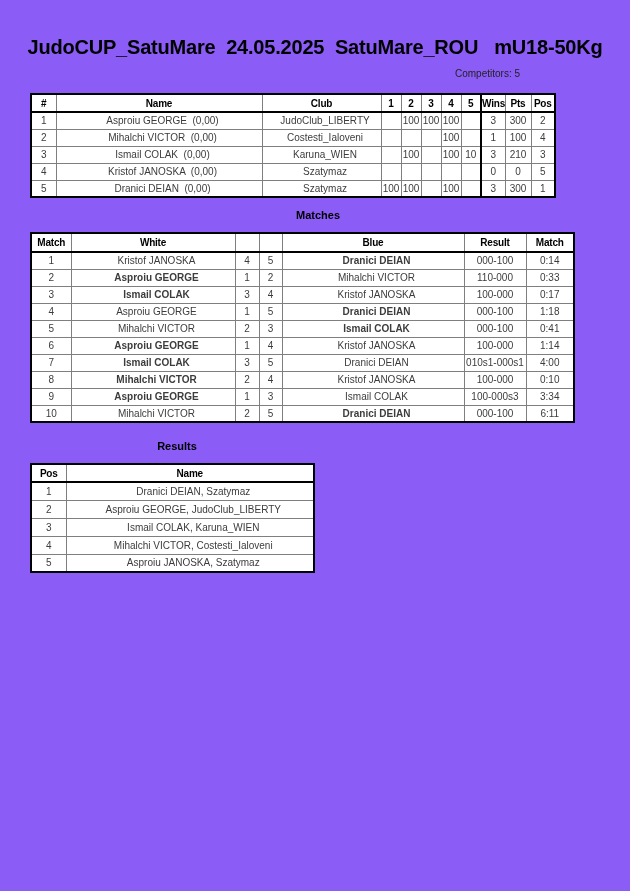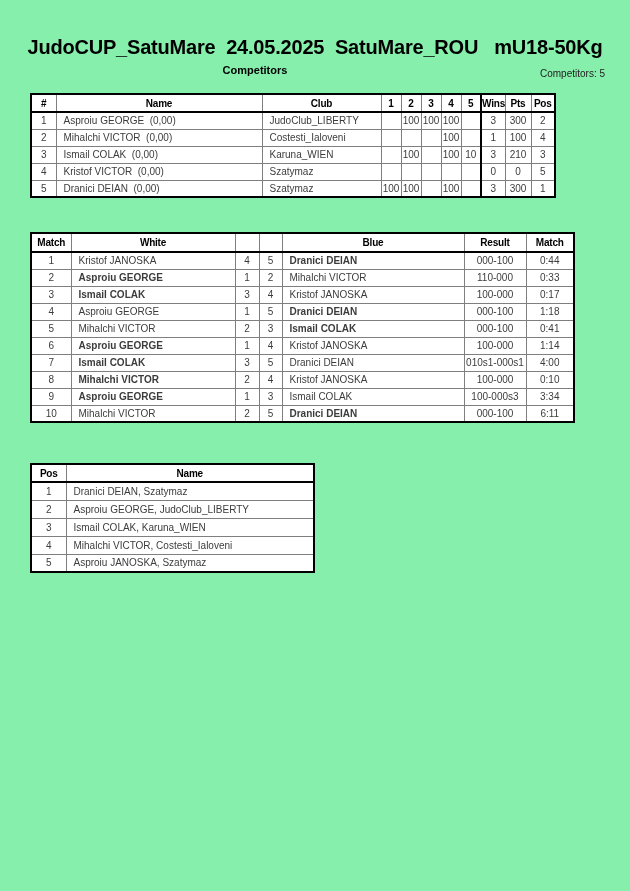--- a/index.html
+++ b/index.html
@@ -1,56 +1,55 @@
 <!DOCTYPE html>
 <html><head>
 <meta charset="utf-8">
 <style>
   * { margin:0; padding:0; box-sizing:border-box; }
   html,body { background:#fff; }
   body { font-family:"Liberation Sans","DejaVu Sans",sans-serif; }
-  #page { position:relative; width:630px; height:891px; background:#86efac; overflow:hidden; }
+  #page { position:relative; width:630px; height:891px; background:#8b5cf6; overflow:hidden; }
 
   .title { position:absolute; top:36px; left:0; width:630px; text-align:center;
            font-size:20px; font-weight:700; color:#000; white-space:pre; letter-spacing:-0.2px; }
 
   .section-label { position:absolute; font-size:11px; font-weight:700; color:#000; text-align:center; }
   .lbl-competitors { top:64px; left:105px; width:300px; }
   .lbl-matches     { top:209px; left:168px; width:300px; }
   .lbl-results     { top:440px; left:27px;  width:300px; }
 
-  .count-note { position:absolute; top:68px; left:455px; width:150px; text-align:right;
+  .count-note { position:absolute; top:68px; left:455px; width:150px; 
                 font-size:10px; color:#222; }
 
   table.tbl { position:absolute; border-collapse:collapse; table-layout:fixed;
               border:2px solid #000; background:#fff; }
   .tbl th, .tbl td { border:1px solid #7f7f7f; font-size:10px; overflow:hidden;
                      white-space:pre; padding:0; vertical-align:middle; color:#3c3c3c; }
   .tbl th { font-weight:700; color:#000; text-align:center; border-bottom:2px solid #000; letter-spacing:-0.2px; }
-  .tbl td.l, .tbl th.l { text-align:left; padding-left:7px; }
+  .tbl td.l, .tbl th.l { text-align:center; padding-left:7px; }
   .tbl td.c { text-align:center; }
   .hideR { border-right-style:hidden; }
   .thickL { border-left:2px solid #000 !important; }
   .bold { font-weight:700; color:#000; }
 
   #competitors-table { left:30px; top:93px;  width:524px; }
   #competitors-table tr { height:17px; } #competitors-table thead tr { height:18px; }
   #matches-table     { left:30px; top:232px; width:543px; }
   #matches-table tr { height:17px;padding-left:16px; } #matches-table thead tr { height:19px; }
   #results-table     { left:30px; top:463px; width:283px; }
   #results-table tr { height:18px; } #results-table thead tr { height:18px; }
 </style>
 </head>
 <body>
 
 <div id="page">
 
   <div class="title">JudoCUP_SatuMare  24.05.2025  SatuMare_ROU   mU18-50Kg</div>
 
-  <div class="section-label lbl-competitors">Competitors</div>
   <div class="count-note">Competitors: 5</div>
 
   <table class="tbl" id="competitors-table">
     <colgroup>
         <col style="width:25px">
         <col style="width:206px">
         <col style="width:119px">
         <col style="width:20px">
         <col style="width:20px">
         <col style="width:20px">
@@ -110,21 +109,21 @@
         <td class="c">100</td>
         <td class="c"></td>
         <td class="c">100</td>
         <td class="c">10</td>
         <td class="c thickL">3</td>
         <td class="c">210</td>
         <td class="c">3</td>
       </tr>
       <tr>
         <td class="c">4</td>
-        <td class="l">Kristof VICTOR  (0,00)</td>
+        <td class="l">Kristof JANOSKA  (0,00)</td>
         <td class="l">Szatymaz</td>
         <td class="c"></td>
         <td class="c"></td>
         <td class="c"></td>
         <td class="c"></td>
         <td class="c"></td>
         <td class="c thickL">0</td>
         <td class="c">0</td>
         <td class="c">5</td>
       </tr>
@@ -137,20 +136,21 @@
         <td class="c"></td>
         <td class="c">100</td>
         <td class="c"></td>
         <td class="c thickL">3</td>
         <td class="c">300</td>
         <td class="c">1</td>
       </tr>
     </tbody>
   </table>
 
+  <div class="section-label lbl-matches">Matches</div>
 
   <table class="tbl" id="matches-table">
     <colgroup>
         <col style="width:40px">
         <col style="width:164px">
         <col style="width:24px">
         <col style="width:23px">
         <col style="width:182px">
         <col style="width:62px">
         <col style="width:48px">
@@ -167,21 +167,21 @@
       </tr>
     </thead>
     <tbody>
       <tr>
         <td class="c">1</td>
         <td class="l">Kristof JANOSKA</td>
         <td class="c">4</td>
         <td class="c">5</td>
         <td class="l bold">Dranici DEIAN</td>
         <td class="c">000-100</td>
-        <td class="c">0:44</td>
+        <td class="c">0:14</td>
       </tr>
       <tr>
         <td class="c">2</td>
         <td class="l bold">Asproiu GEORGE</td>
         <td class="c">1</td>
         <td class="c">2</td>
         <td class="l">Mihalchi VICTOR</td>
         <td class="c">110-000</td>
         <td class="c">0:33</td>
       </tr>
@@ -253,20 +253,21 @@
         <td class="l">Mihalchi VICTOR</td>
         <td class="c">2</td>
         <td class="c">5</td>
         <td class="l bold">Dranici DEIAN</td>
         <td class="c">000-100</td>
         <td class="c">6:11</td>
       </tr>
     </tbody>
   </table>
 
+  <div class="section-label lbl-results">Results</div>
 
   <table class="tbl" id="results-table">
     <colgroup>
         <col style="width:35px">
         <col style="width:248px">
       </colgroup>
     <thead>
       <tr>
         <th>Pos</th>
         <th>Name</th>

